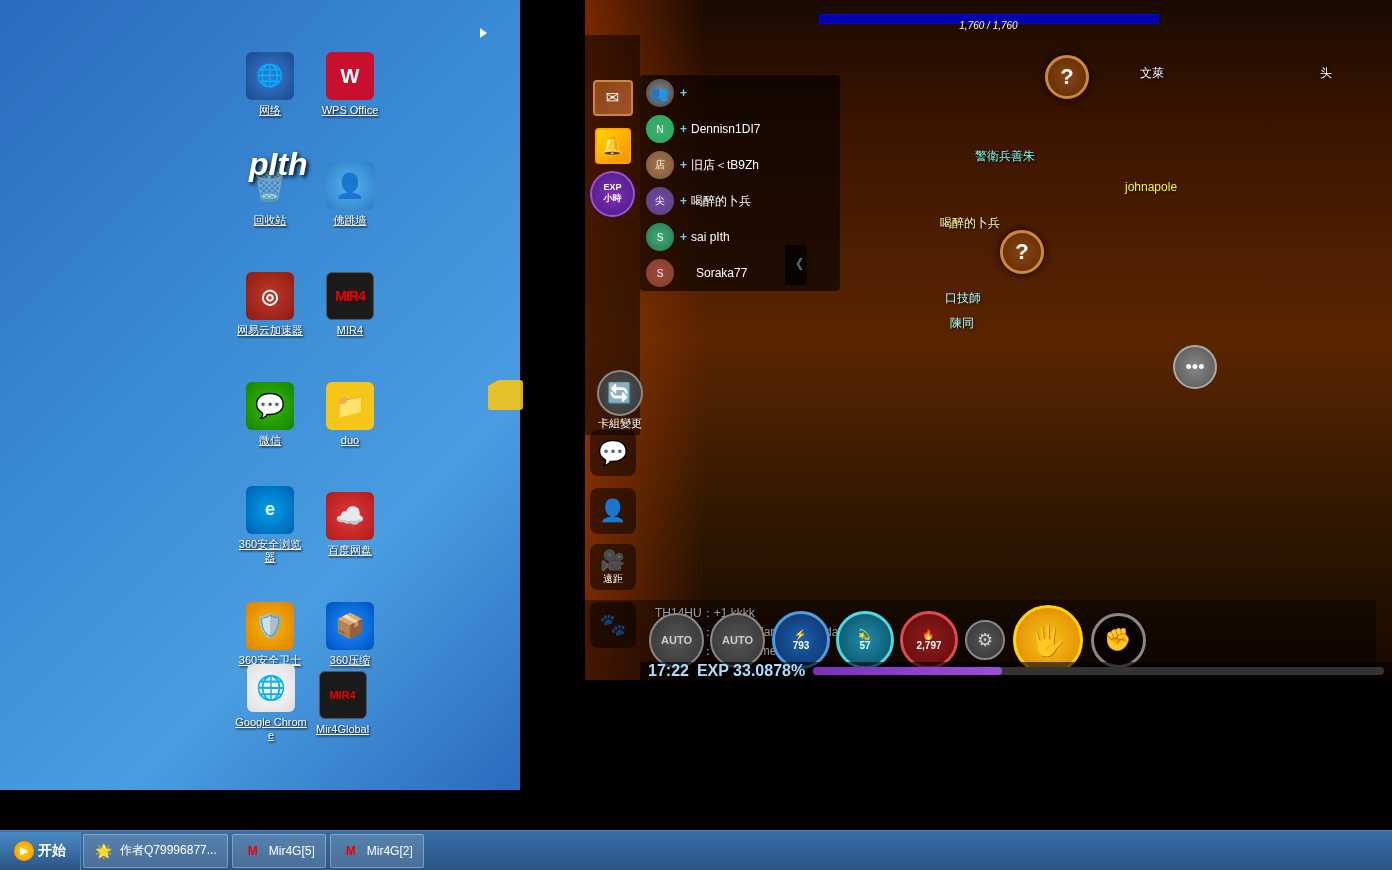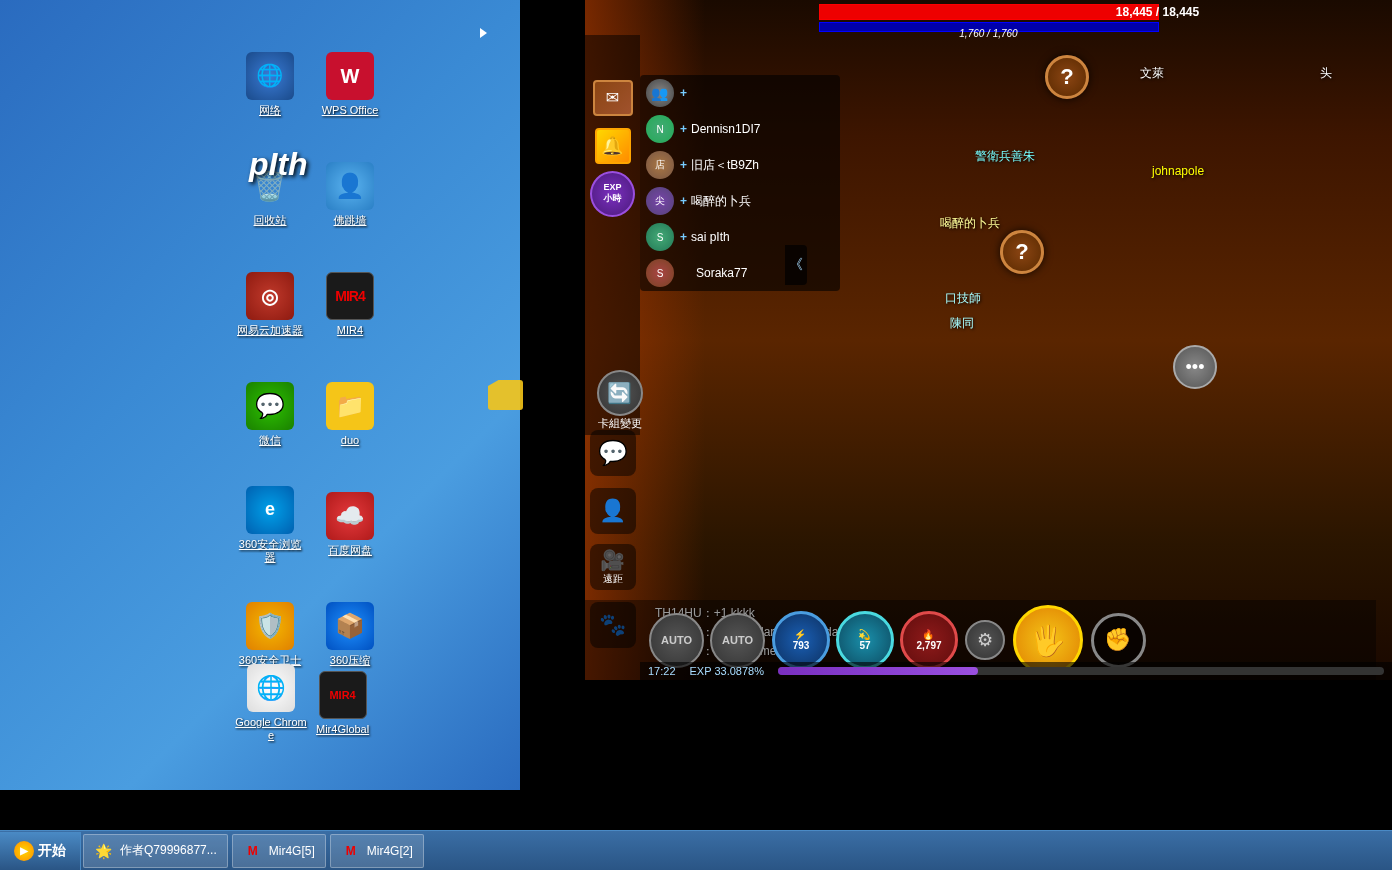--- a/index.html
+++ b/index.html
@@ -311,21 +311,21 @@
       font-size: 12px;
       text-shadow: 1px 1px 3px #000;
       white-space: nowrap;
     }
     .npc-label.police { top: 148px; left: 390px; color: #7ff; }
     .npc-label.drunk { top: 215px; left: 355px; color: #ff9; }
     .npc-label.mouth { top: 290px; left: 360px; color: #aff; }
     .npc-label.chen { top: 315px; left: 365px; color: #aff; }
     .npc-label.brunei { top: 65px; left: 555px; color: #fff; }
     .npc-label.head { top: 65px; left: 730px; color: #fff; }
-    .npc-label.johnapole { top: 164px; left: 540px; color: #ff0; margin-left: 27px; }
+    .npc-label.johnapole { top: 180px; left: 540px; color: #ff0; }
 
     
     .question-btn {
       position: absolute;
       width: 44px; height: 44px;
       background: radial-gradient(circle, #8B4513, #5a2a00);
       border: 3px solid #cd853f;
       border-radius: 50%;
       display: flex; align-items: center; justify-content: center;
       color: #fff;
@@ -409,22 +409,23 @@
       position: absolute;
       bottom: 0;
       left: 55px;
       right: 0;
       height: 18px;
       background: rgba(0,0,0,0.6);
       display: flex;
       align-items: center;
       padding: 0 8px;
       color: #adf;
-      font-size: 11px;
-      gap: 14px;
+      font-size: 16px;
+      gap: 8px;
+      font-weight: bold;
     }
     .exp-bar-bottom {
       flex: 1;
       height: 8px;
       background: #333;
       border-radius: 4px;
       position: relative;
     }
     .exp-bar-fill {
       background: linear-gradient(90deg, #7b2fbf, #9b4fdf);
@@ -647,24 +648,20 @@
 
   <div class="cursor"></div>
 </div>
 
 <div id="game-area">
 
   <div class="fire-overlay"></div>
 
   <div class="game-hud-top">
     <div class="hp-bar-container">
-      <div class="hp-bar">
-        <div class="hp-bar-fill"></div>
-        <span class="hp-text">18,445 / 18,445</span>
-      </div>
       <div class="sp-bar">
         <span class="sp-text">1,760 / 1,760</span>
       </div>
     </div>
   </div>
 
   <div class="game-left-panel">
 
     <div class="game-left-icon" style="margin-top:40px;">
       <div class="mail-icon-box">✉</div>

